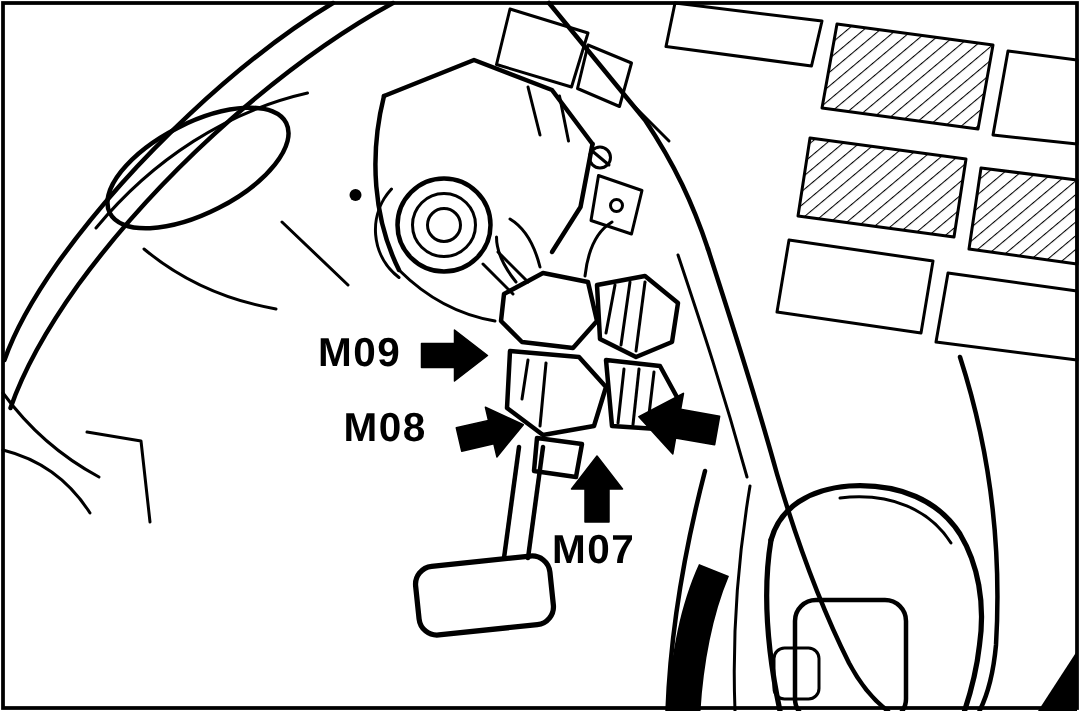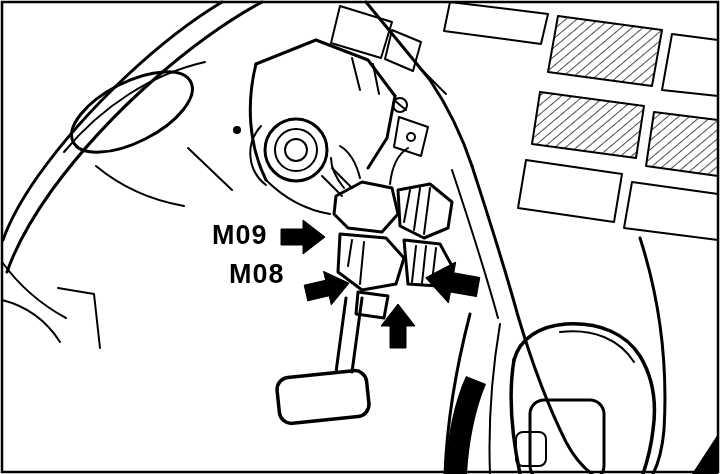--- a/index.html
+++ b/index.html
@@ -145,15 +145,16 @@
 
     <g fill="#000000" stroke="#000000" stroke-linejoin="round">
       <path d="M0,-8 L22,-8 L22,-17 L44,0 L22,17 L22,8 L0,8 Z" transform="translate(281,237)"></path>
       <path d="M0,-8 L22,-8 L22,-17 L44,0 L22,17 L22,8 L0,8 Z" transform="translate(306,293) rotate(-13)"></path>
       <path d="M0,-8 L22,-8 L22,-17 L44,0 L22,17 L22,8 L0,8 Z" transform="translate(478,287) rotate(190) scale(1.2)"></path>
       <path d="M0,-8 L22,-8 L22,-17 L44,0 L22,17 L22,8 L0,8 Z" transform="translate(398,348) rotate(-90)"></path>
     </g>
   </svg>
 
   <div class="lbl" style="left:212px; top:220px">M09</div>
-  <div class="lbl" style="left:229px; top:259px">M08</div>
+  <div class="lbl" style="left:229px; top:270px">M08</div>
+  <div class="lbl" style="left:368px; top:351px">M07</div>
 
 </div>
 
 </body></html>

